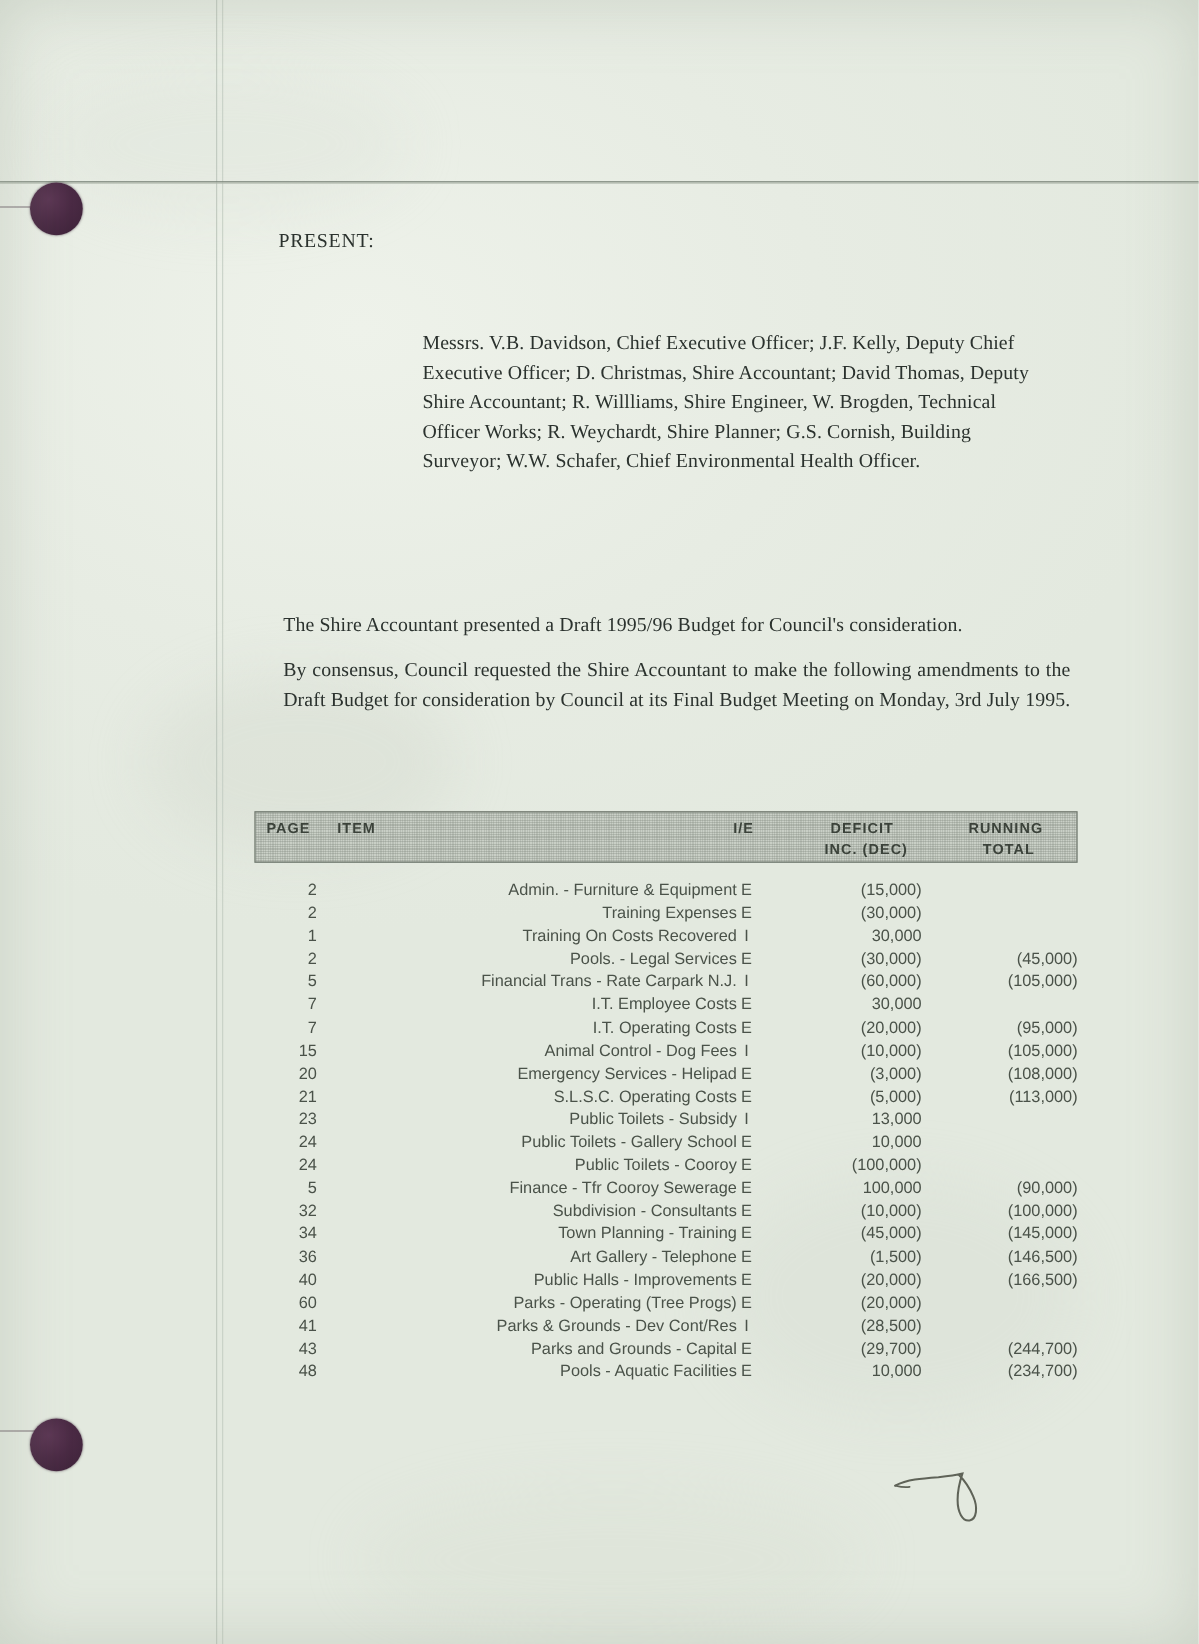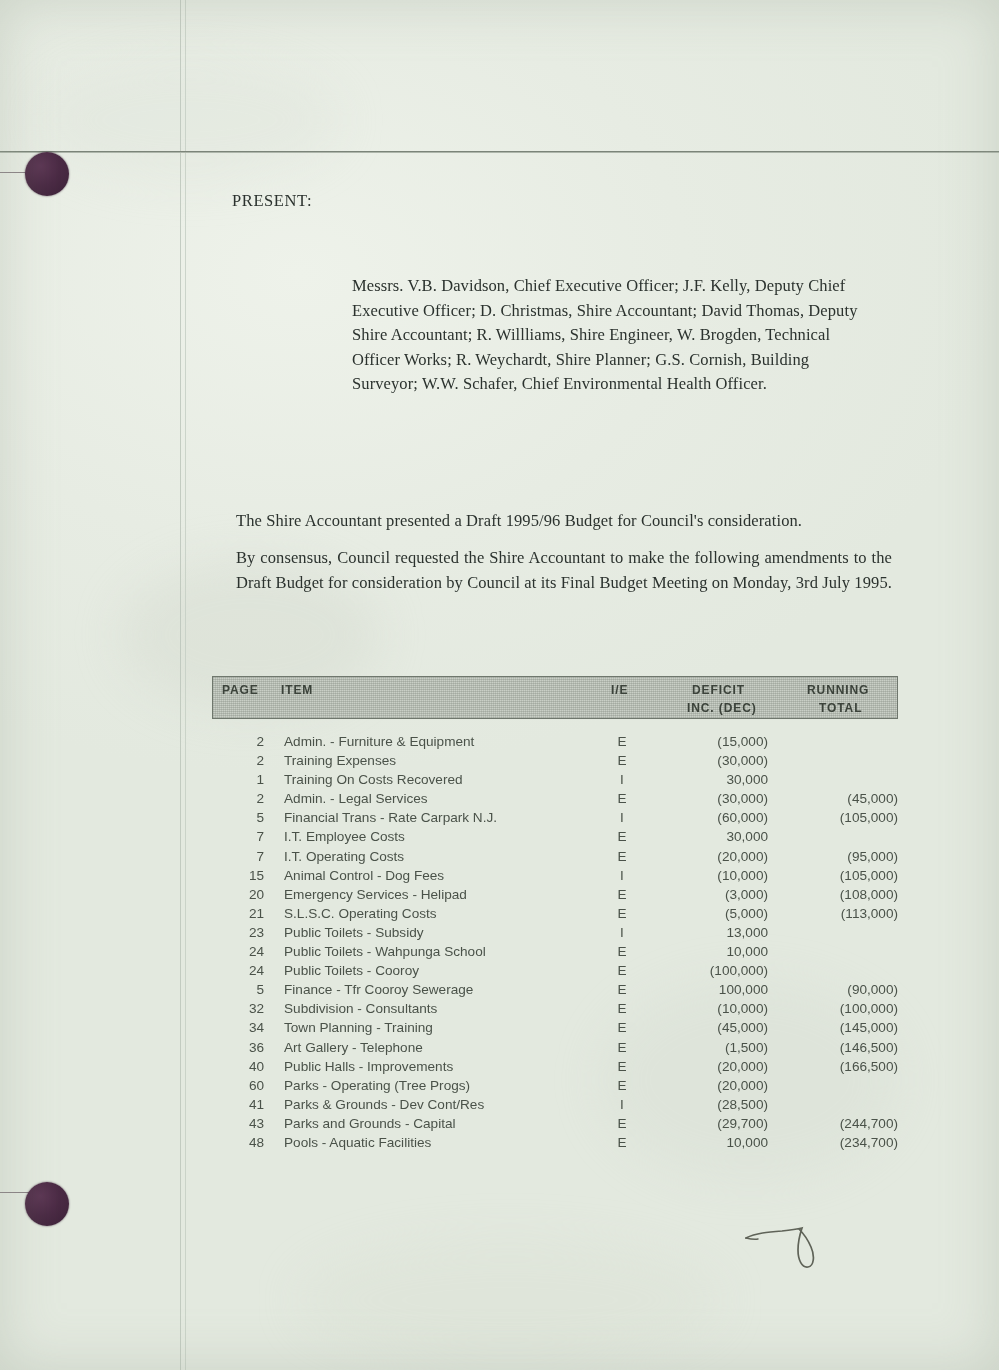--- a/index.html
+++ b/index.html
@@ -147,21 +147,21 @@
   .c-page {
     position: absolute;
     left: 0px;
     width: 52px;
     text-align: right;
   }
   .c-item {
     position: absolute;
     left: 72px;
     width: 330px;
-    text-align: left;
+    text-align: right;
     white-space: nowrap;
   }
   .c-ie {
     position: absolute;
     left: 396px;
     width: 28px;
     text-align: center;
   }
   .c-def {
     position: absolute;
@@ -250,21 +250,21 @@
         </div>
         <div class="row">
           <div class="c-page">1</div>
           <div class="c-item">Training On Costs Recovered</div>
           <div class="c-ie">I</div>
           <div class="c-def">30,000</div>
           <div class="c-run"></div>
         </div>
         <div class="row">
           <div class="c-page">2</div>
-          <div class="c-item">Admin. - Legal Services</div>
+          <div class="c-item">Pools. - Legal Services</div>
           <div class="c-ie">E</div>
           <div class="c-def">(30,000)</div>
           <div class="c-run">(45,000)</div>
         </div>
         <div class="row">
           <div class="c-page">5</div>
           <div class="c-item">Financial Trans - Rate Carpark N.J.</div>
           <div class="c-ie">I</div>
           <div class="c-def">(60,000)</div>
           <div class="c-run">(105,000)</div>
@@ -306,21 +306,21 @@
         </div>
         <div class="row">
           <div class="c-page">23</div>
           <div class="c-item">Public Toilets - Subsidy</div>
           <div class="c-ie">I</div>
           <div class="c-def">13,000</div>
           <div class="c-run"></div>
         </div>
         <div class="row">
           <div class="c-page">24</div>
-          <div class="c-item">Public Toilets - Wahpunga School</div>
+          <div class="c-item">Public Toilets - Gallery School</div>
           <div class="c-ie">E</div>
           <div class="c-def">10,000</div>
           <div class="c-run"></div>
         </div>
         <div class="row">
           <div class="c-page">24</div>
           <div class="c-item">Public Toilets - Cooroy</div>
           <div class="c-ie">E</div>
           <div class="c-def">(100,000)</div>
           <div class="c-run"></div>

